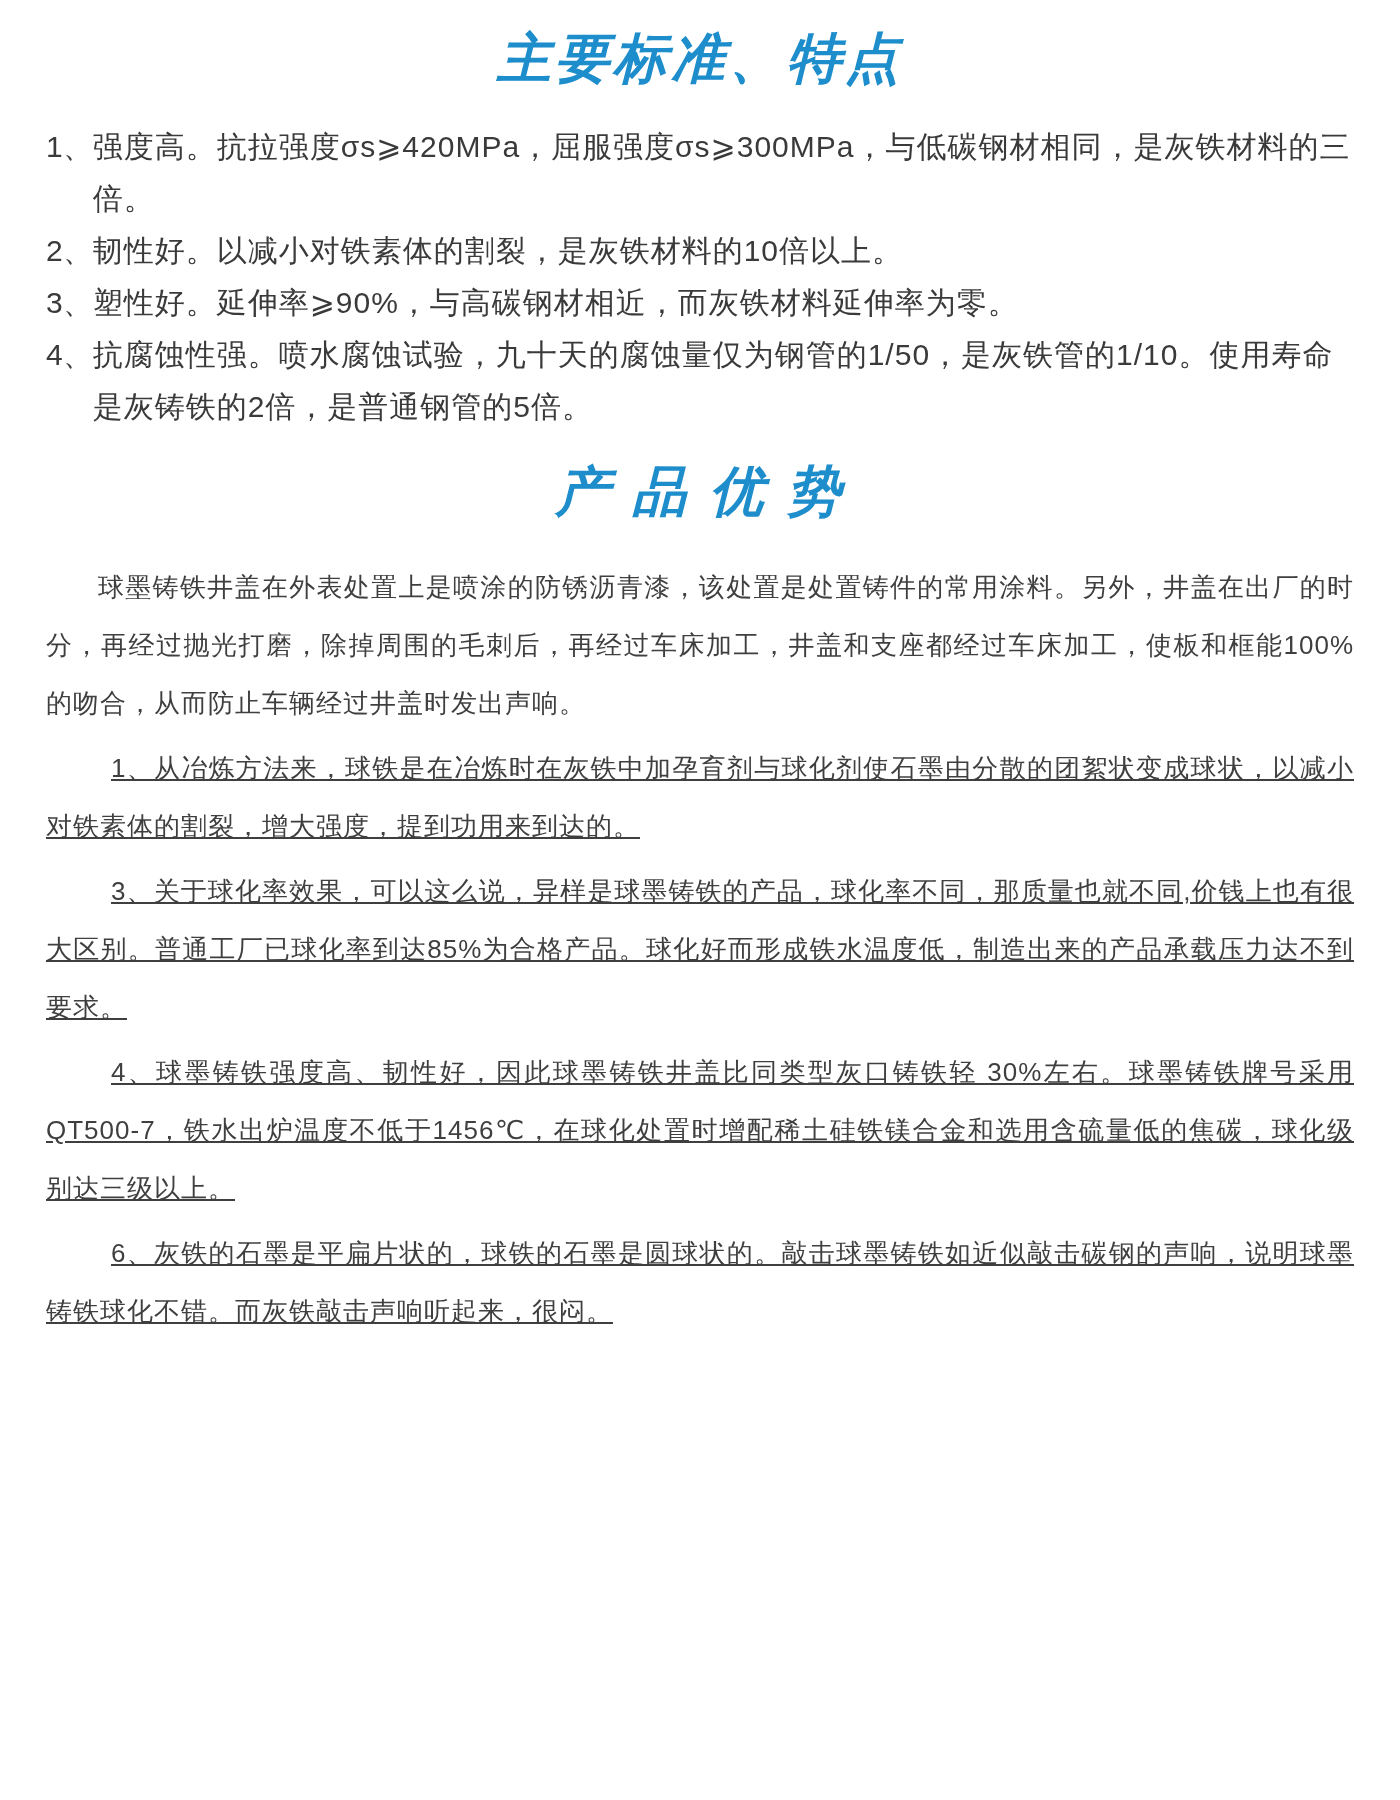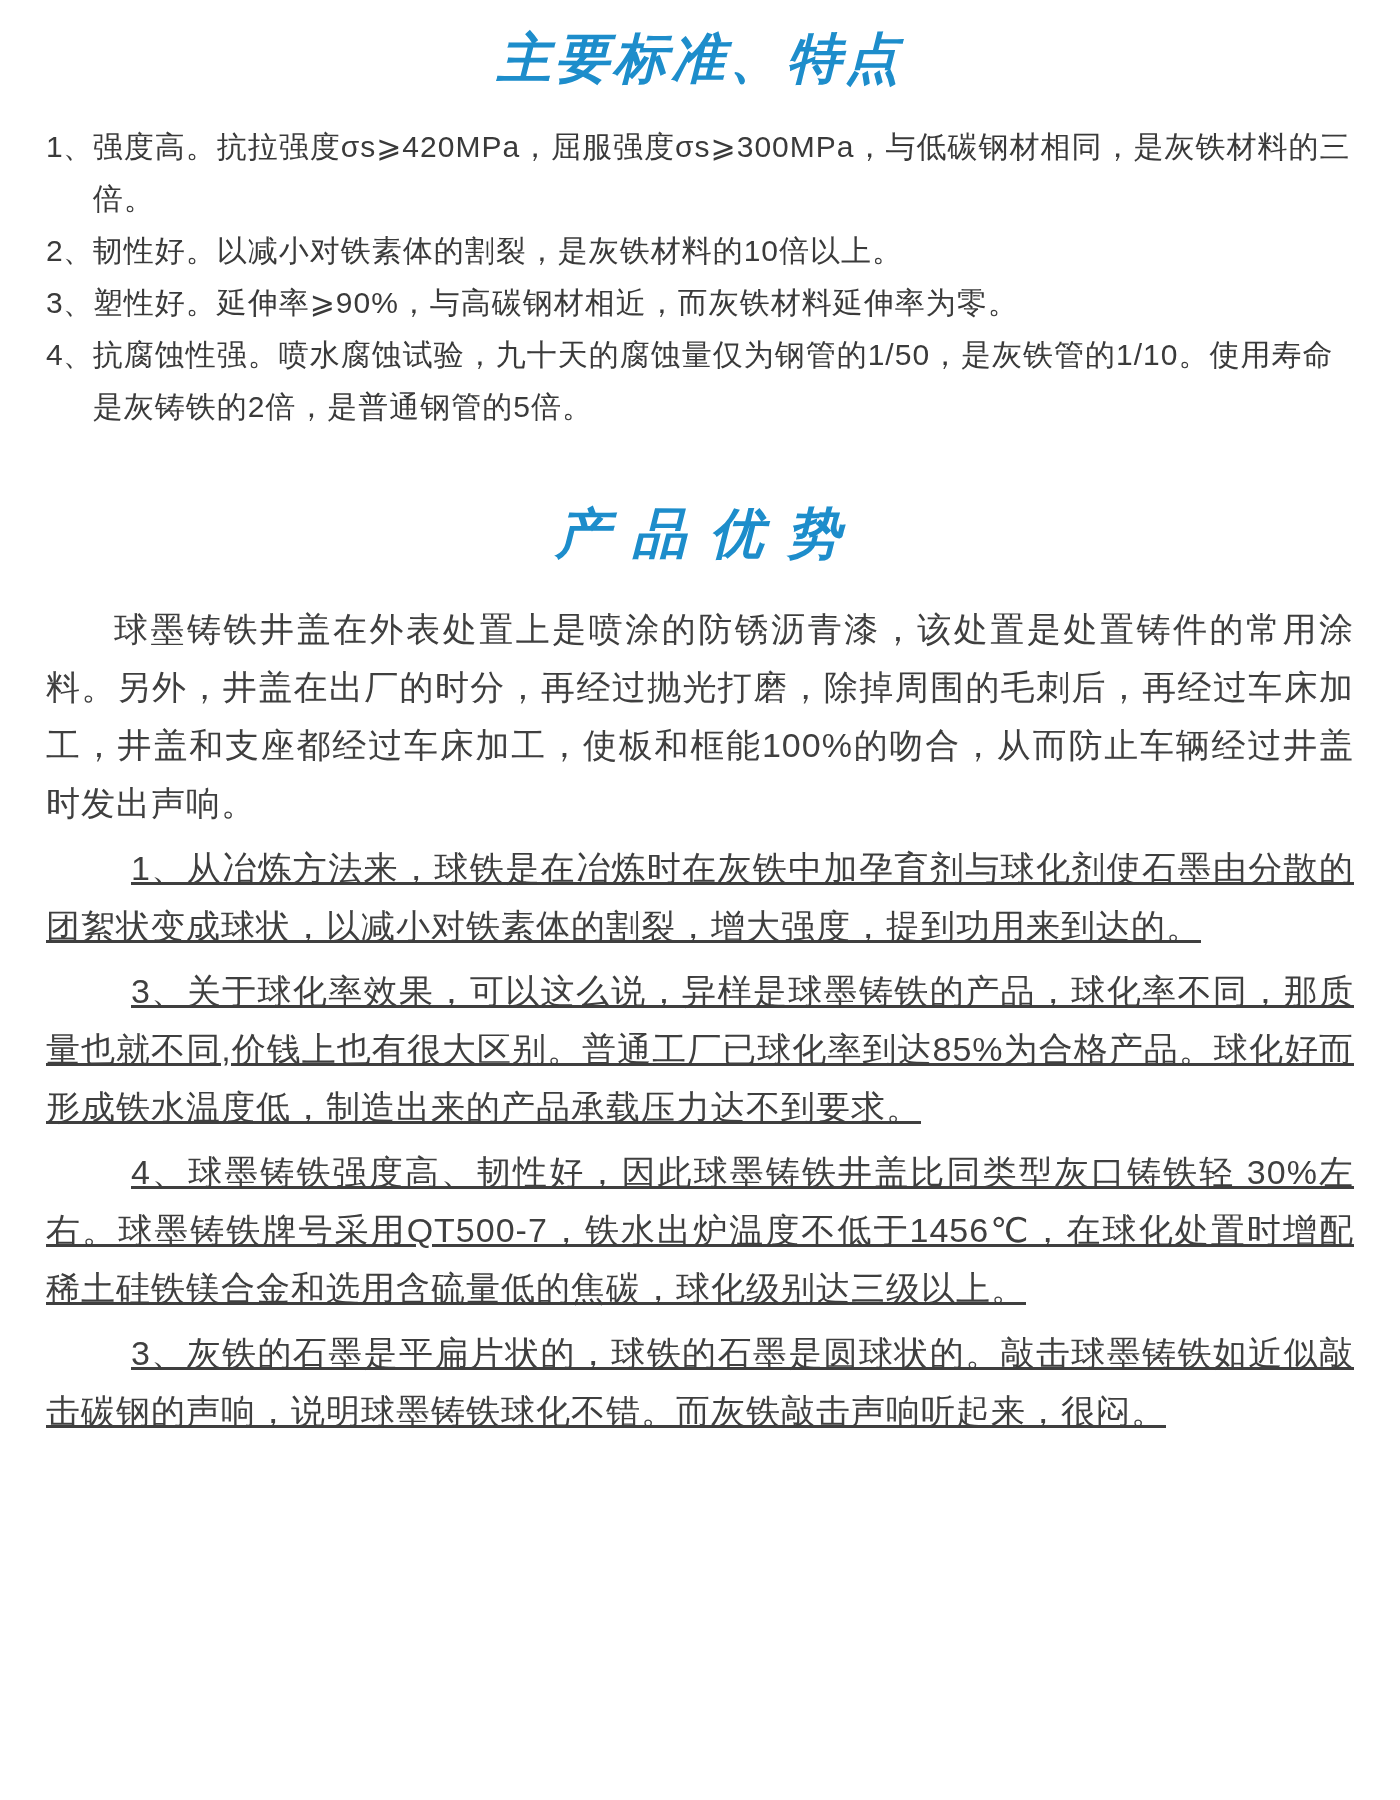--- a/index.html
+++ b/index.html
@@ -26,21 +26,21 @@
     font-weight: 700;
     letter-spacing: 4px;
     color: var(--accent, #1d8dcb);
     line-height: 1.2;
     font-style: italic;
   }
   h1.sec-title.first {
     margin-bottom: 30px;
   }
   h1.sec-title.second {
-    margin-top: 68px;
+    margin-top: 26px;
     margin-bottom: 34px;
   }
   ol.std-list {
     list-style: none;
     margin: 0;
     padding: 0;
     font-size: 30px;
     line-height: 52px;
     color: #3a3a3a;
   }
@@ -50,21 +50,21 @@
   }
   ol.std-list .num {
     flex: 0 0 auto;
     white-space: nowrap;
   }
   ol.std-list .txt {
     flex: 1 1 auto;
     letter-spacing: 1px;
   }
   .paras {
-    font-size: 34px;
+    font-size: 26px;
     line-height: 58px;
     letter-spacing: 1px;
     color: #3f3f3f;
   }
   .paras p {
     margin: 0 0 7px 0;
     text-align: justify;
     text-justify: inter-ideograph;
     text-indent: 2em;
   }
@@ -98,15 +98,15 @@
       </li>
     </ol>
 
   <h1 class="sec-title second">产 品 优 势</h1>
 
   <section class="paras" id="advantage-paragraphs">
       <p class="">球墨铸铁井盖在外表处置上是喷涂的防锈沥青漆，该处置是处置铸件的常用涂料。另外，井盖在出厂的时分，再经过抛光打磨，除掉周围的毛刺后，再经过车床加工，井盖和支座都经过车床加工，使板和框能100%的吻合，从而防止车辆经过井盖时发出声响。</p>
       <p class="numbered">1、从冶炼方法来，球铁是在冶炼时在灰铁中加孕育剂与球化剂使石墨由分散的团絮状变成球状，以减小对铁素体的割裂，增大强度，提到功用来到达的。</p>
       <p class="numbered">3、关于球化率效果，可以这么说，异样是球墨铸铁的产品，球化率不同，那质量也就不同,价钱上也有很大区别。普通工厂已球化率到达85%为合格产品。球化好而形成铁水温度低，制造出来的产品承载压力达不到要求。</p>
       <p class="numbered">4、球墨铸铁强度高、韧性好，因此球墨铸铁井盖比同类型灰口铸铁轻 30%左右。球墨铸铁牌号采用QT500-7，铁水出炉温度不低于1456℃，在球化处置时增配稀土硅铁镁合金和选用含硫量低的焦碳，球化级别达三级以上。</p>
-      <p class="numbered">3、灰铁的石墨是平扁片状的，球铁的石墨是圆球状的。敲击球墨铸铁如近似敲击碳钢的声响，说明球墨铸铁球化不错。而灰铁敲击声响听起来，很闷。</p>
+      <p class="numbered">6、灰铁的石墨是平扁片状的，球铁的石墨是圆球状的。敲击球墨铸铁如近似敲击碳钢的声响，说明球墨铸铁球化不错。而灰铁敲击声响听起来，很闷。</p>
     </section>
 </main>
 
 </body></html>

